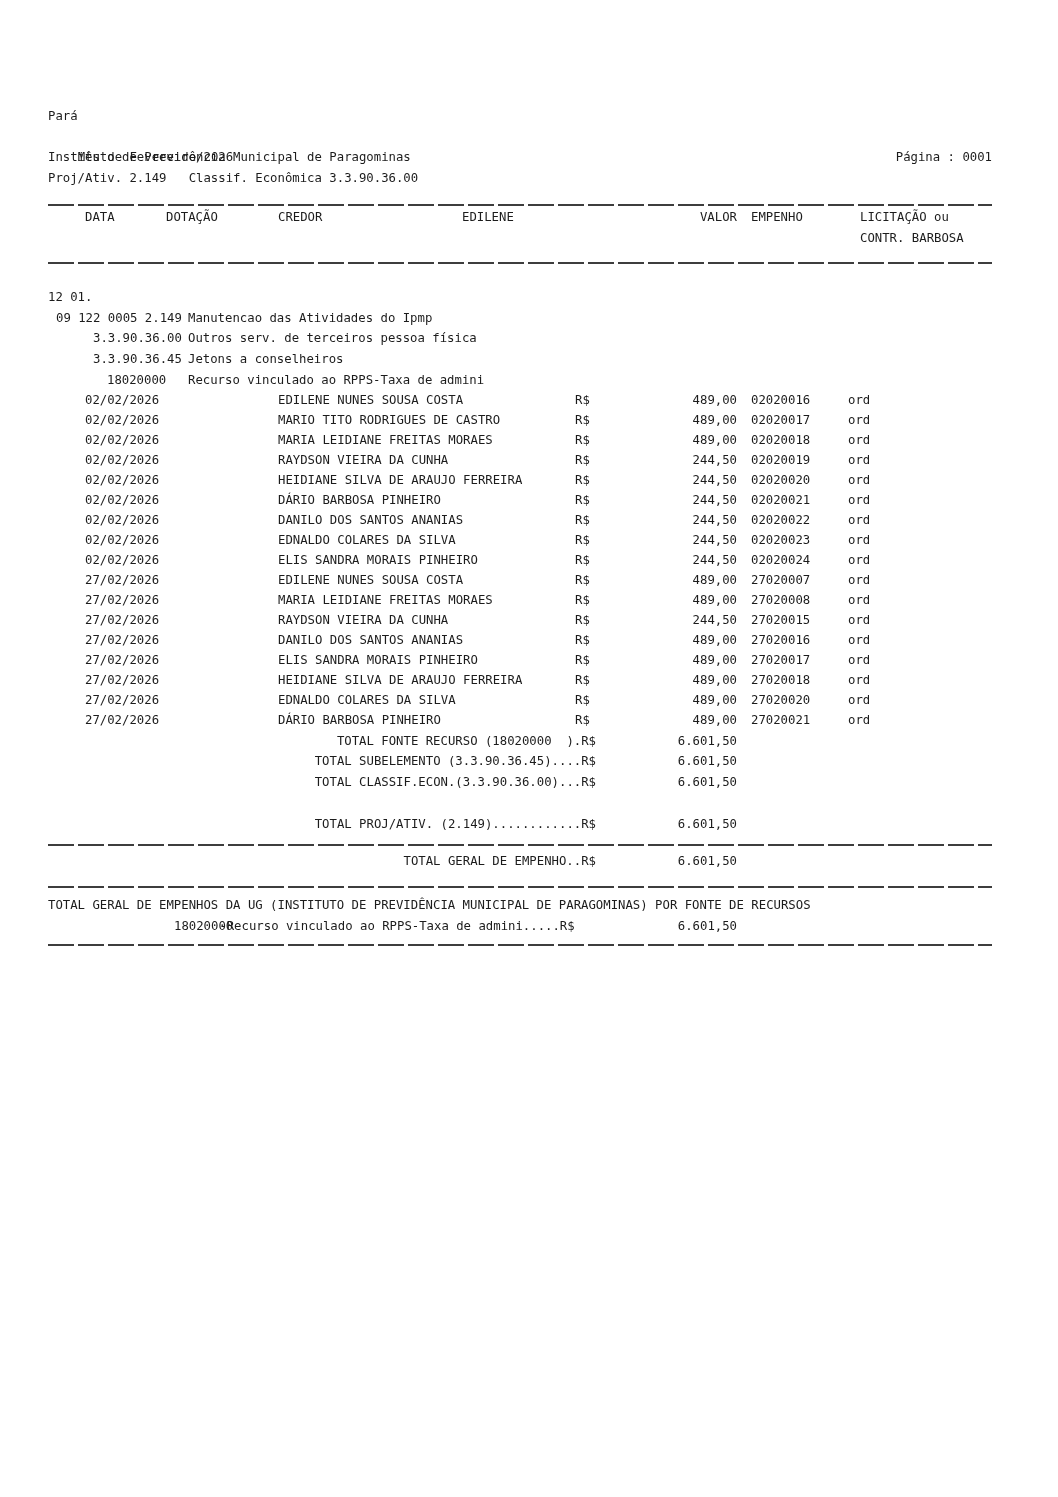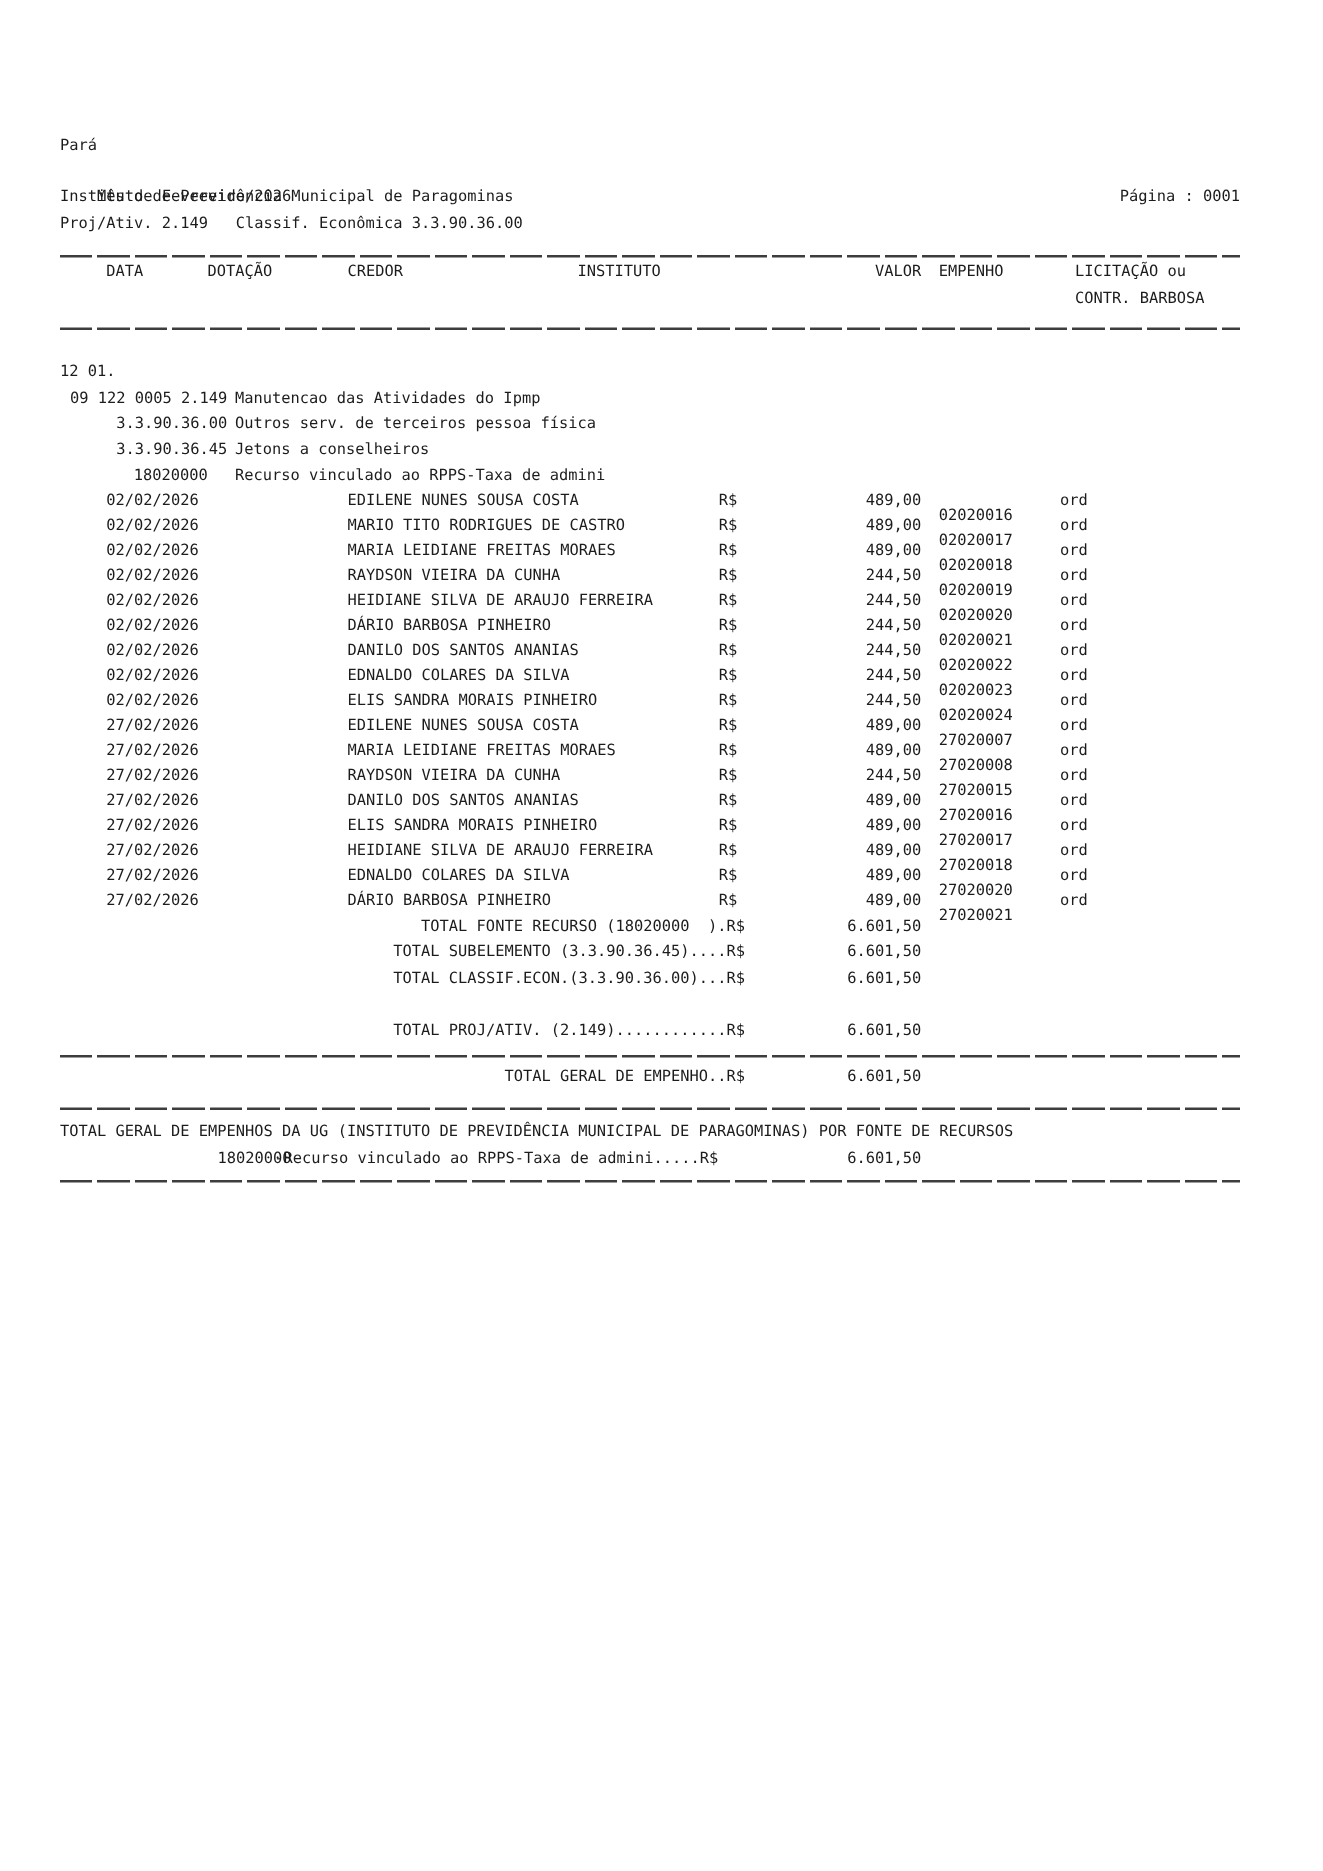--- a/index.html
+++ b/index.html
@@ -48,21 +48,21 @@
   .s-col8{left:59px;}
   .s-desc{left:140px;}
   
   .rows{position:absolute;left:48px;top:390px;width:944px;}
   .row{position:relative;height:20px;line-height:20px;white-space:pre;}
   .row span{position:absolute;top:0;white-space:pre;}
   .c-date{left:37px;}
   .c-credor{left:230px;}
   .c-rs{left:527px;}
   .c-valor{left:589px;width:100px;text-align:right;}
-  .c-empenho{left:703px;margin-top:12px;}
+  .c-empenho{left:703px;}
   .c-tipo{left:800px;}
   
   .t-label{left:0;width:548px;text-align:right;}
   .t-value{left:589px;width:100px;text-align:right;}
   .u-code{left:126px;}
   .u-label{left:150px;width:398px;text-align:center;}
 </style>
 </head>
 <body>
 
@@ -78,21 +78,21 @@
   </div>
   <div class="line" style="top:168px">
     <span class="hdr-left">Proj/Ativ. 2.149   Classif. Econômica 3.3.90.36.00</span>
   </div>
 
   <div class="rule" style="top:204px"></div>
   <div class="line" style="top:207px">
     <span class="h-data">DATA</span>
     <span class="h-dotacao">DOTAÇÃO</span>
     <span class="h-credor">CREDOR</span>
-    <span class="h-contrato">INSTITUTO</span>
+    <span class="h-contrato">EDILENE</span>
     <span class="h-valor">VALOR</span>
     <span class="h-empenho">EMPENHO</span>
     <span class="h-licit">LICITAÇÃO ou</span>
   </div>
   <div class="line" style="top:228px">
     <span class="h-licit">CONTR. BARBOSA</span>
   </div>
   <div class="rule" style="top:262px"></div>
 
   <div class="line" style="top:287px">

